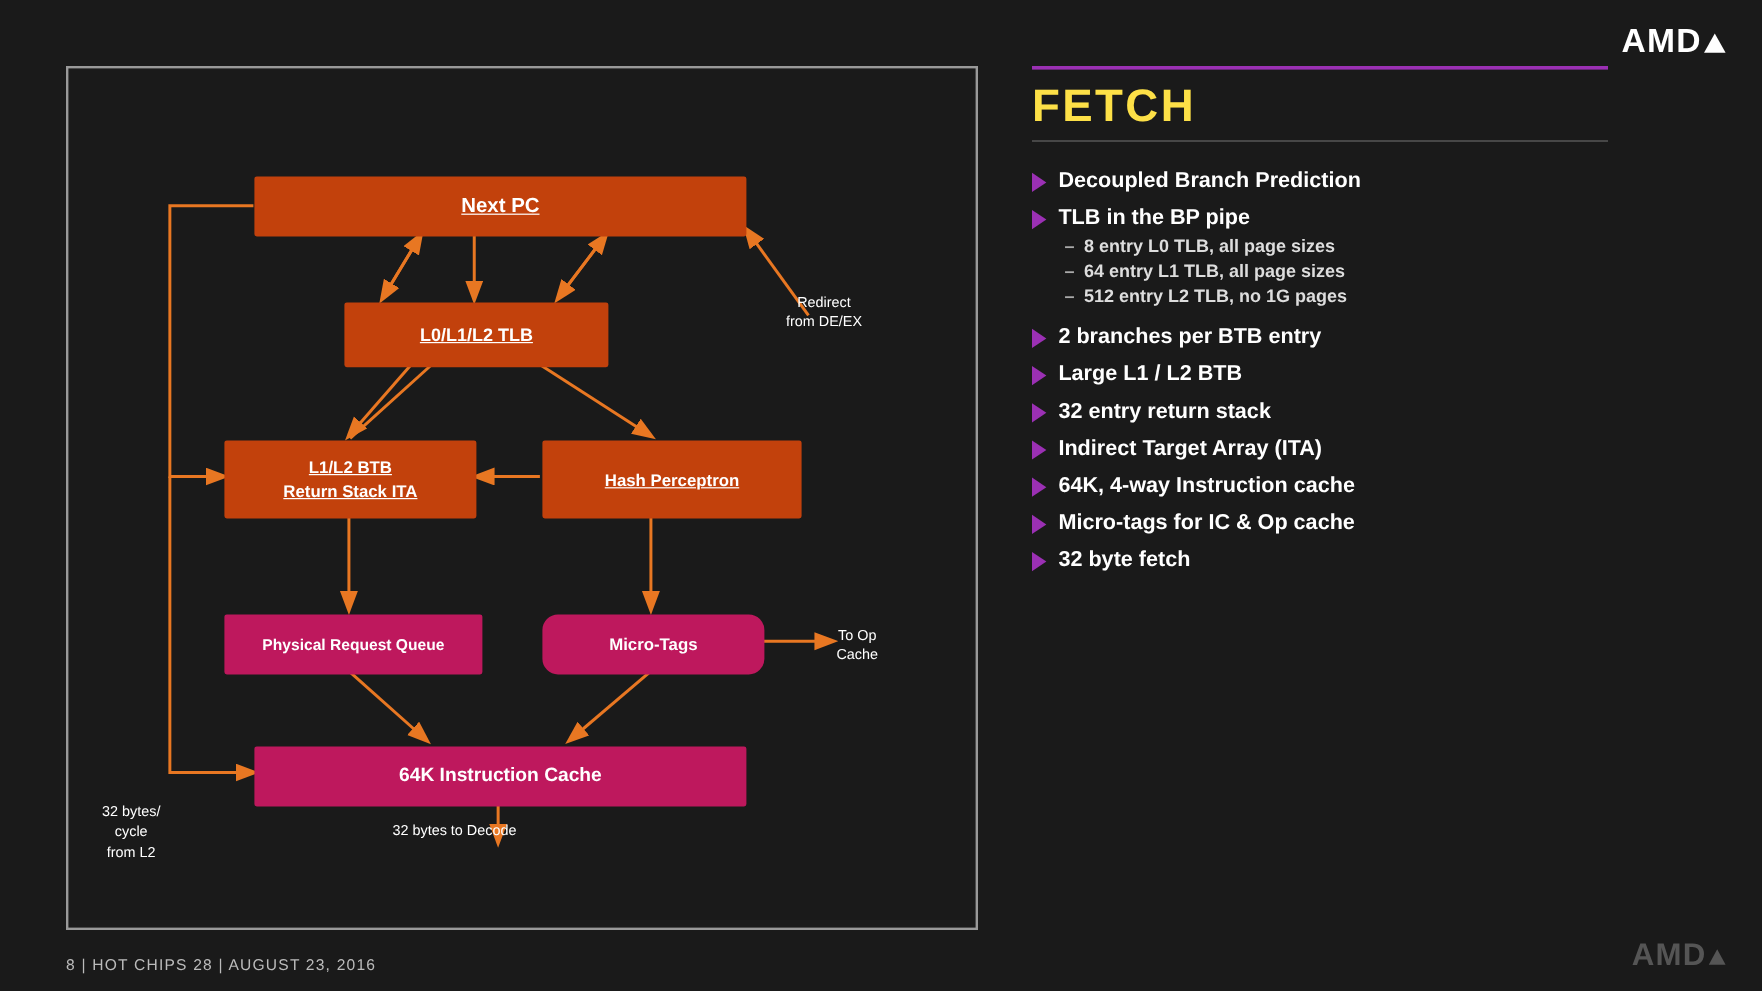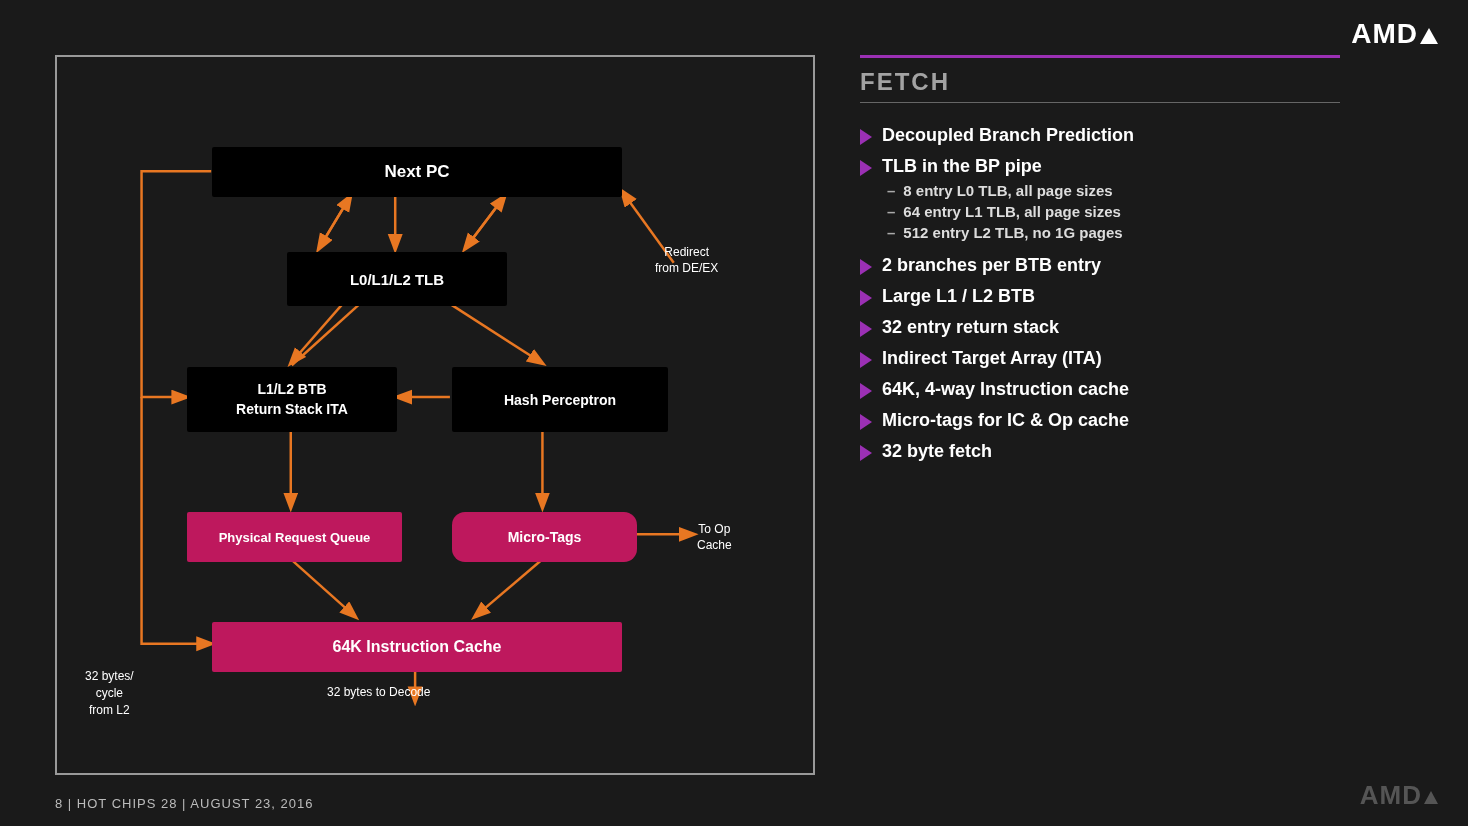--- a/index.html
+++ b/index.html
@@ -44,23 +44,23 @@
     }
 
     .purple-line {
       height: 3px;
       background: #9b30b4;
       width: 480px;
       margin-bottom: 10px;
     }
 
     .fetch-title {
-      font-size: 24px;
+      font-size: 38px;
       font-weight: 700;
-      color: #a3a3a3;
+      color: #fde047;
       letter-spacing: 2px;
       margin-bottom: 6px;
     }
 
     .gray-line {
       height: 1px;
       background: #666;
       width: 480px;
       margin-bottom: 22px;
     }
@@ -150,21 +150,22 @@
       align-items: center;
       justify-content: center;
       text-align: center;
       font-weight: 700;
       font-size: 15px;
       color: #fff;
       border-radius: 2px;
     }
 
     .box-purple {
-      background: #000000;
+      background: #c2410c;
+      text-decoration: underline;
     }
 
     .box-teal {
       background: #be185d;
     }
 
     
     .diag-svg {
       position: absolute;
       top: 0;

